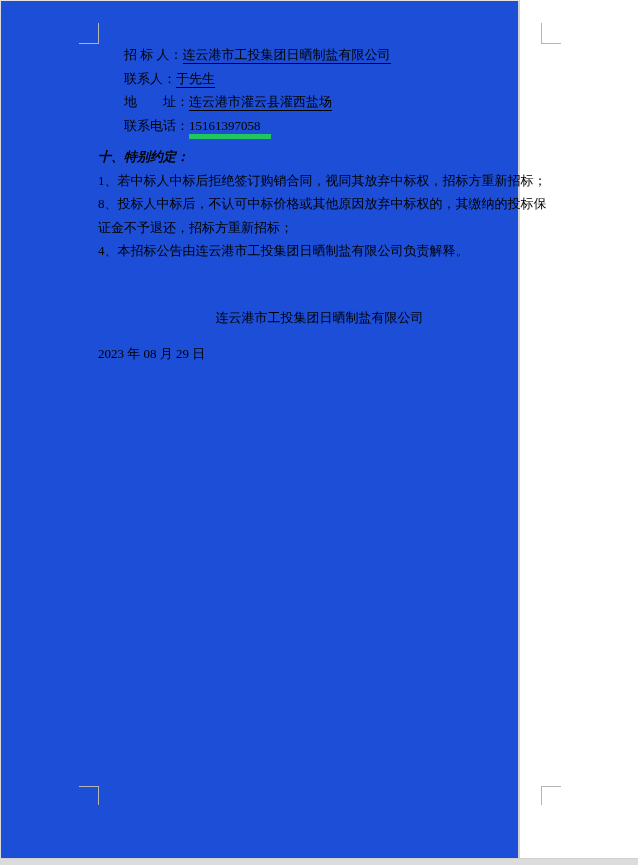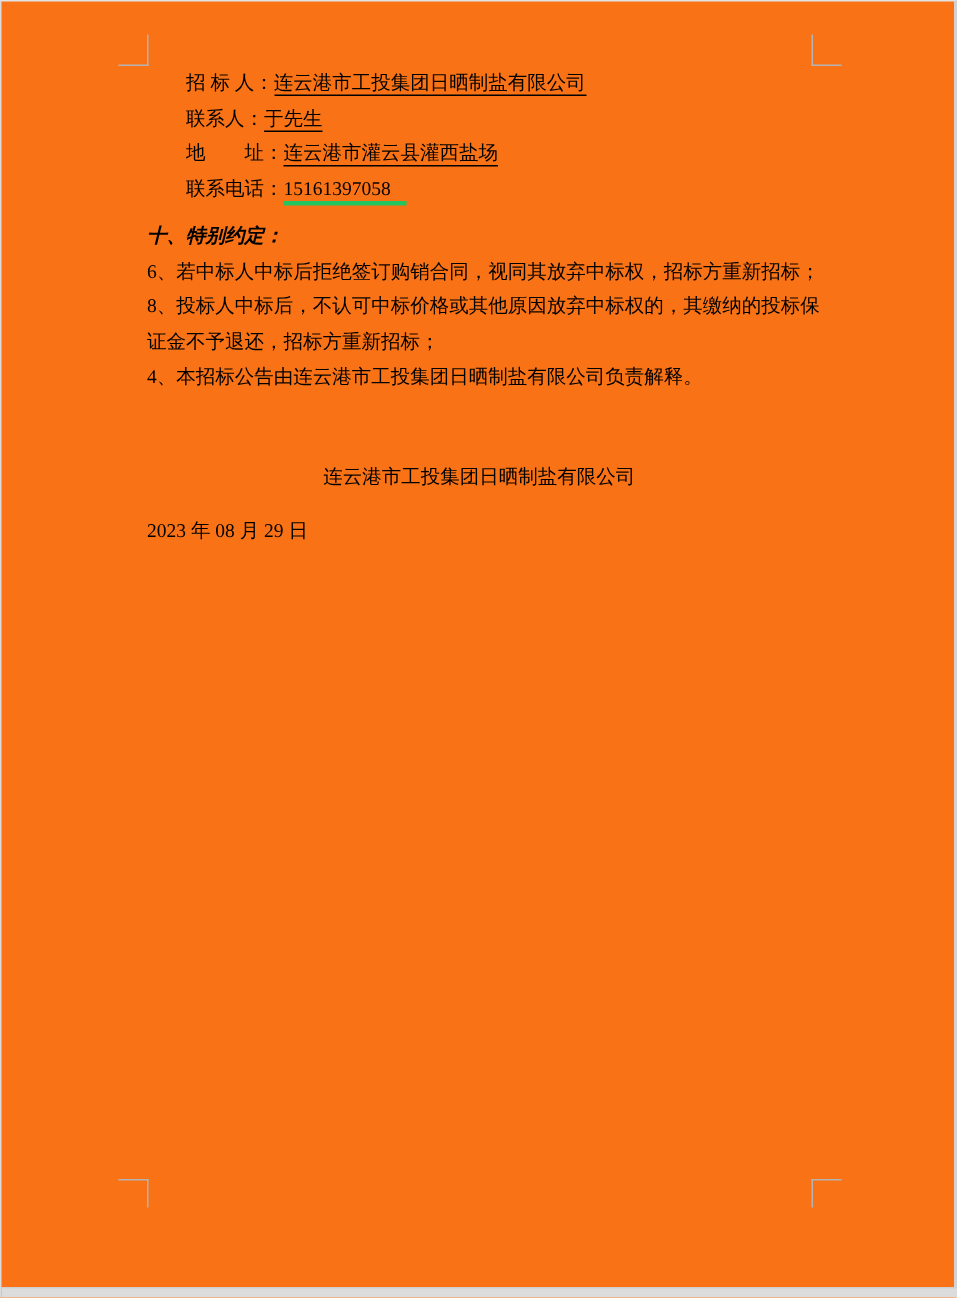--- a/index.html
+++ b/index.html
@@ -7,22 +7,22 @@
   body {
     font-family: "Liberation Serif", "DejaVu Serif", serif;
     background: #ffffff;
     position: relative;
     overflow: hidden;
     color: #000000;
   }
   .page {
     position: absolute;
     left: 0; top: 0;
-    width: 638px; height: 865px;
-    background: #f97316;
+    width: 520px; height: 865px;
+    background: #1d4ed8;
     border-left: 1px solid #dadada;
     border-top: 1px solid #e3e3e3;
     border-right: 2px solid #d2d2d2;
   }
   .bottom-bar {
     position: absolute;
     left: 0; bottom: 0;
     width: 638px; height: 7px;
     background: #dcdcdc;
     border-top: 1px solid #cfcfcf;
@@ -53,21 +53,21 @@
     line-height: 23.5px;
   }
   .contact-block { padding-left: 26px; }
   .contact-row { white-space: nowrap; }
   .contact-label { display: inline-block; }
   .uline {
     border-bottom: 1px solid #000000;
     padding-bottom: 1px;
   }
   .uline-phone {
-    border-bottom: 3px solid #22c55e;
+    border-bottom: 5px solid #22c55e;
     padding-bottom: 1px;
     padding-right: 10px;
   }
   .section-heading {
     font-weight: bold;
     margin-top: 8px;
     font-style: italic;
   }
   .clause-line { white-space: nowrap; }
   .sig-company {
@@ -101,21 +101,21 @@
       <div class="contact-row">
         <span class="contact-label">地　　址：</span><span class="uline">连云港市灌云县灌西盐场</span>
       </div>
       <div class="contact-row">
         <span class="contact-label">联系电话：</span><span class="uline-phone">15161397058</span>
       </div>
     </div>
 
     <div class="section-heading">十、特别约定：</div>
 
-    <div class="clause-line">6、若中标人中标后拒绝签订购销合同，视同其放弃中标权，招标方重新招标；</div>
+    <div class="clause-line">1、若中标人中标后拒绝签订购销合同，视同其放弃中标权，招标方重新招标；</div>
     <div class="clause-line">8、投标人中标后，不认可中标价格或其他原因放弃中标权的，其缴纳的投标保</div>
     <div class="clause-line">证金不予退还，招标方重新招标；</div>
     <div class="clause-line">4、本招标公告由连云港市工投集团日晒制盐有限公司负责解释。</div>
 
     <div class="sig-company">连云港市工投集团日晒制盐有限公司</div>
     <div class="sig-date">2023 年 08 月 29 日</div>
 
   </div>
 
   <div class="bottom-bar"></div>

